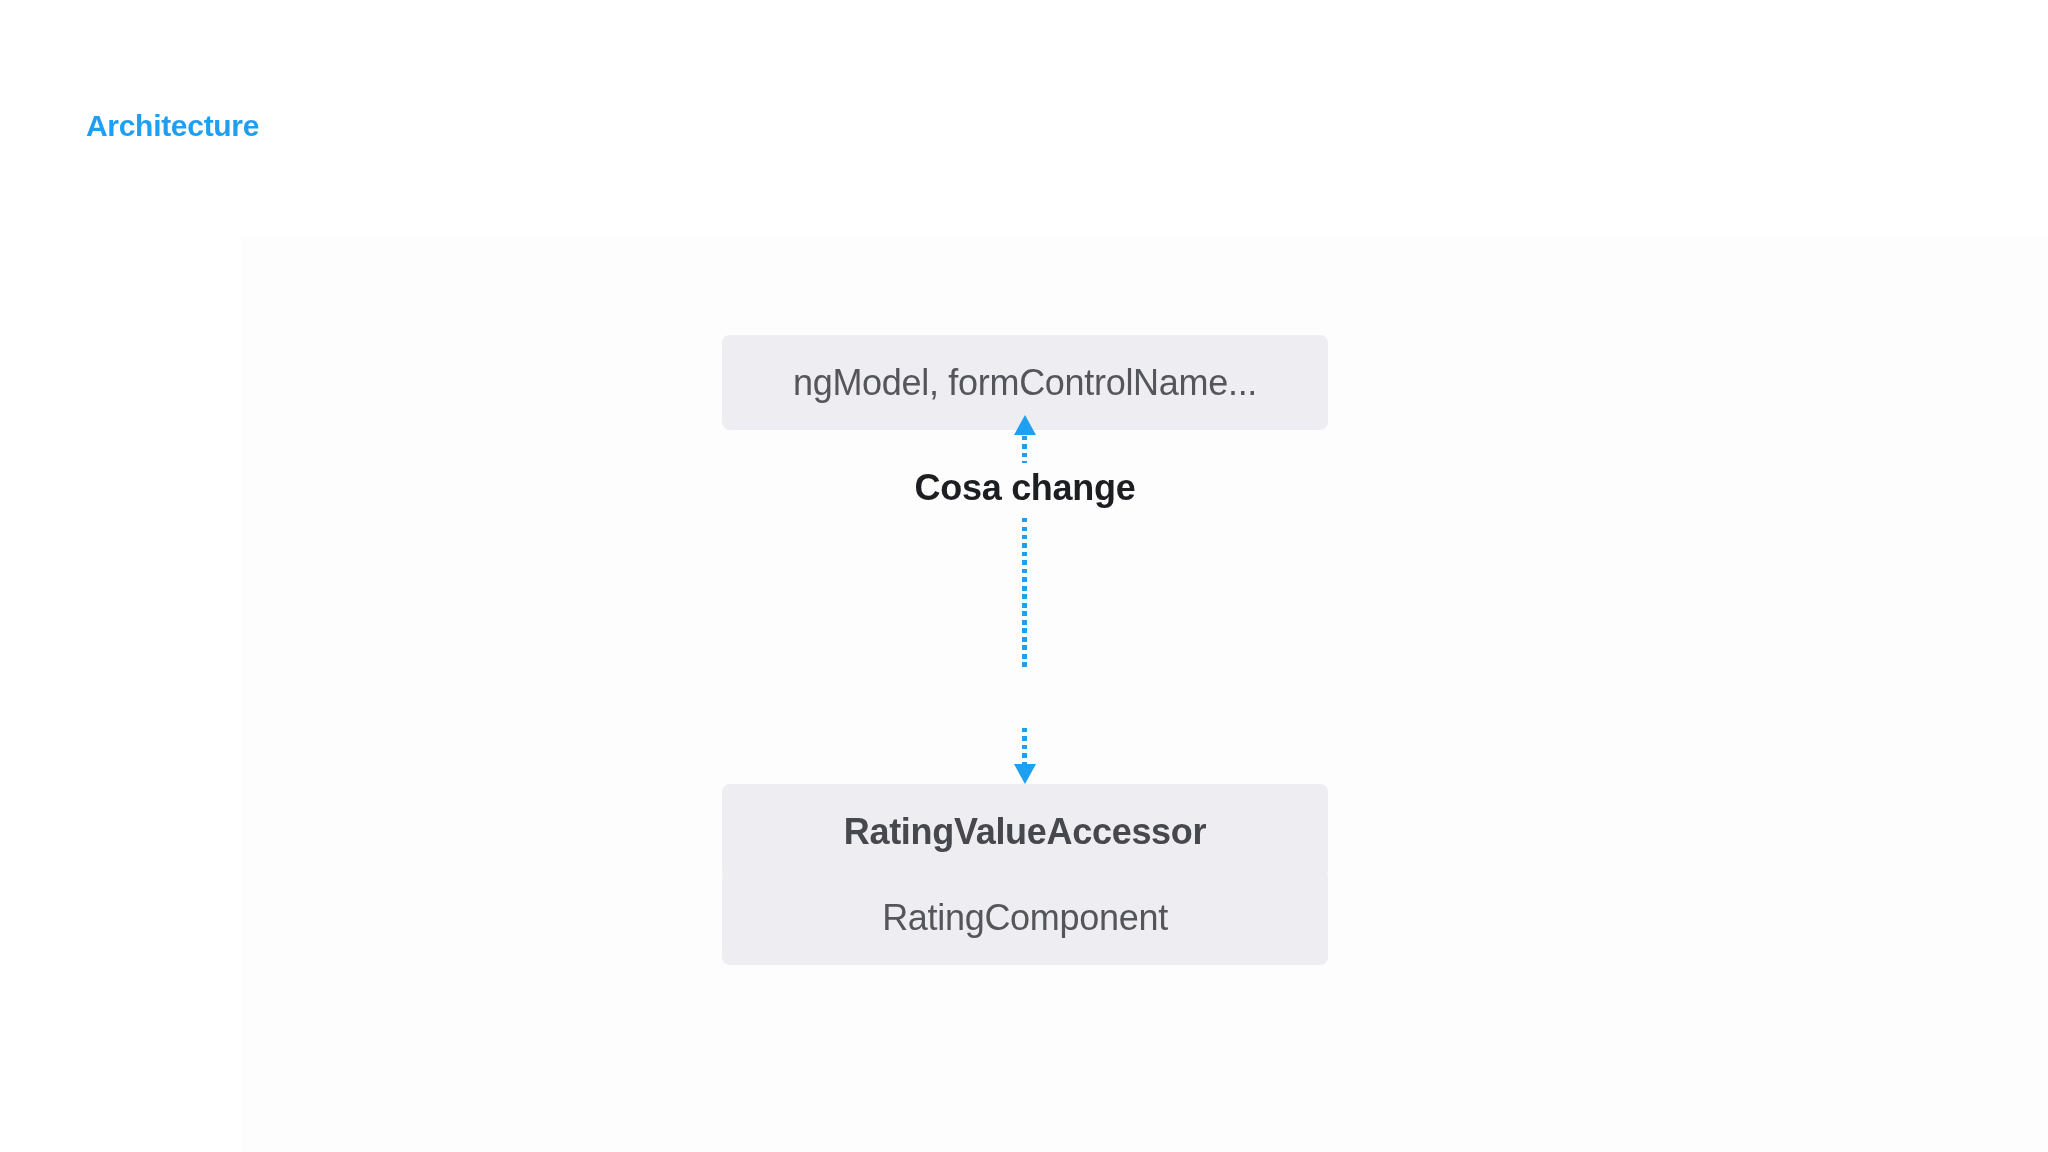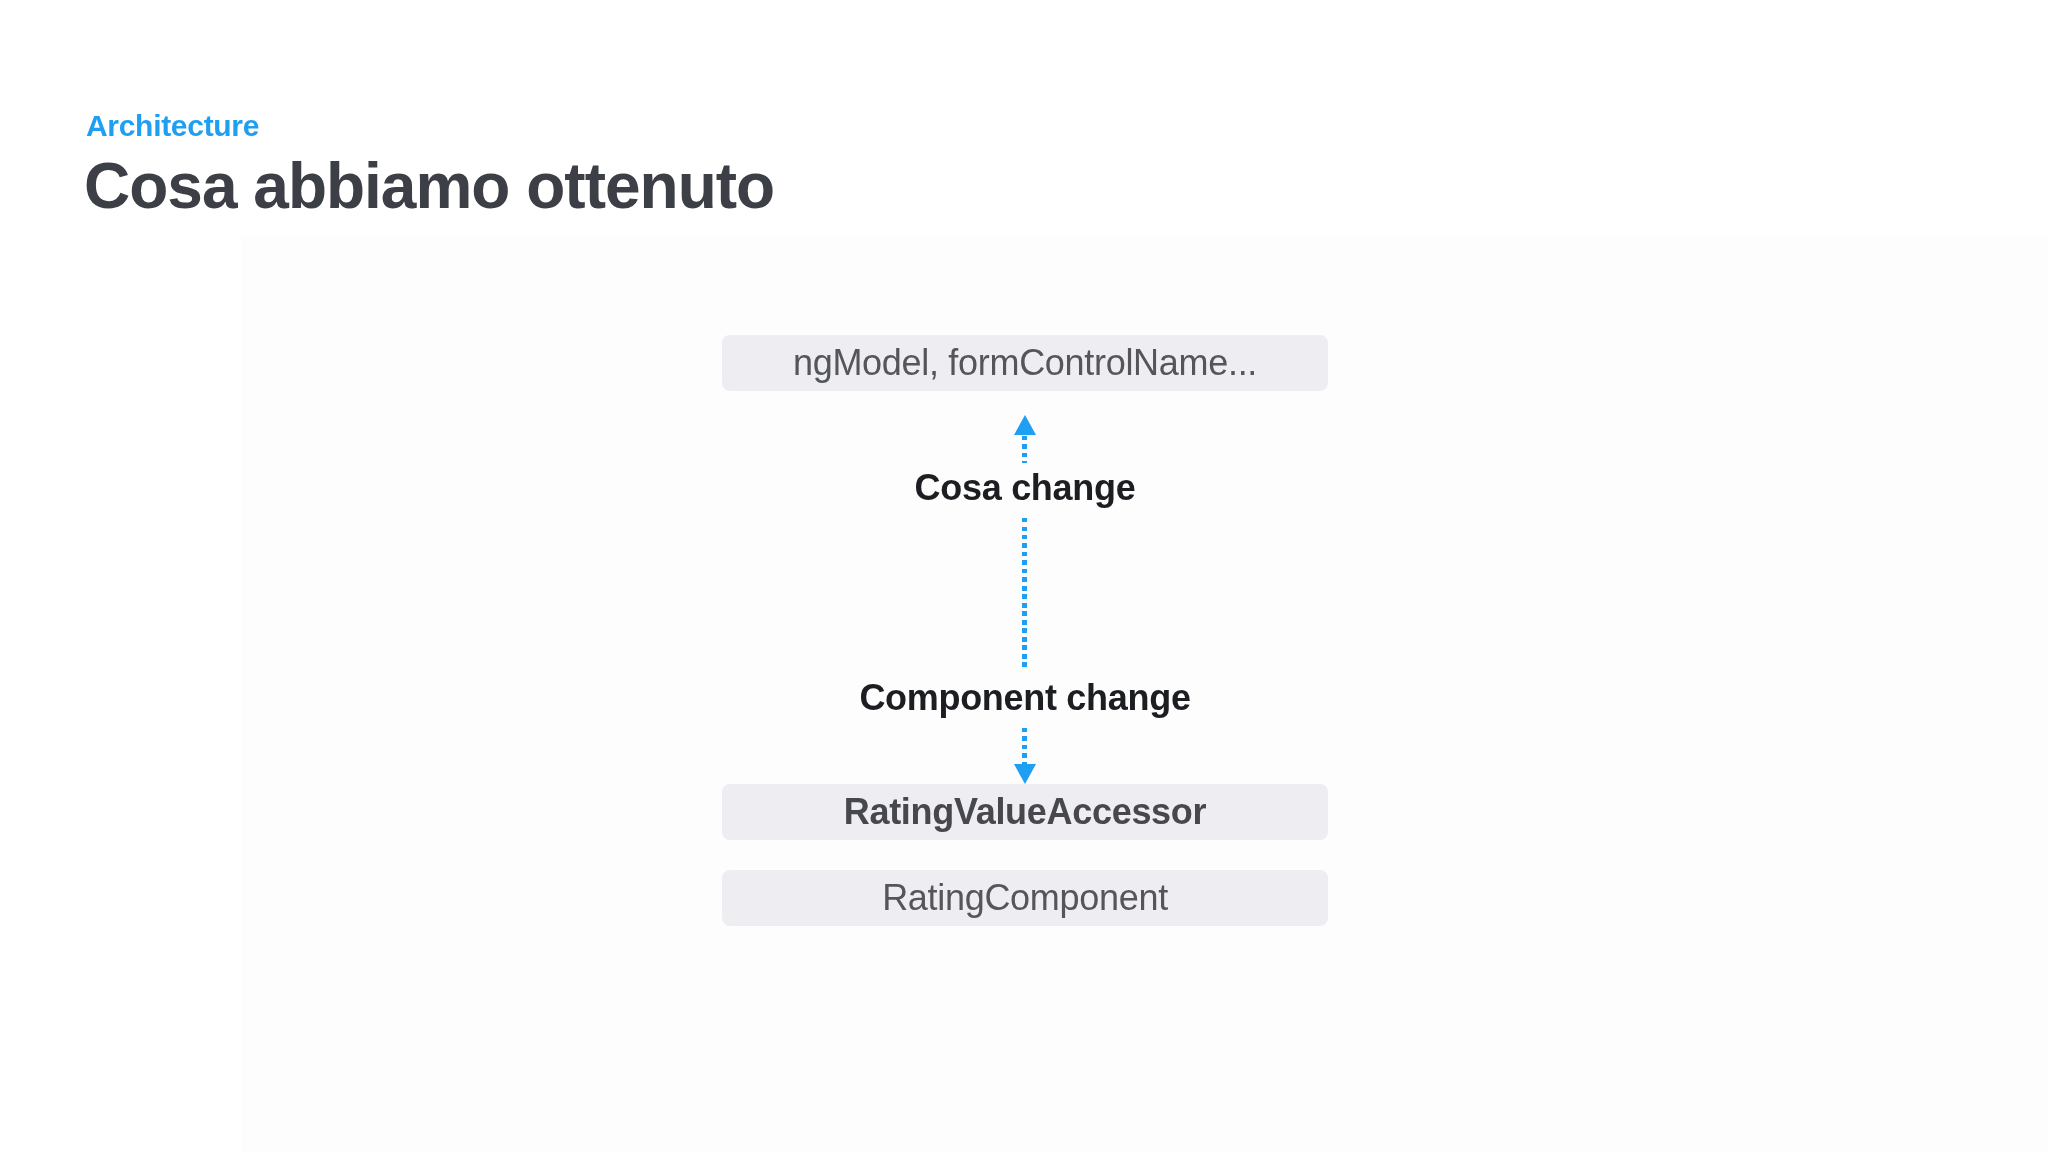--- a/index.html
+++ b/index.html
@@ -45,21 +45,21 @@
     line-height: 1.15;
     font-weight: 700;
     color: var(--title-text, #3d3f46);
     letter-spacing: -1px;
     margin: 0;
   }
   .node {
     position: absolute;
     left: 722px;
     width: 606px;
-    height: 56px;
+    height: 95px;
     background: var(--node-bg, #eeedf1);
     border-radius: 8px;
     display: flex;
     align-items: center;
     justify-content: center;
     font-size: 36px;
     color: var(--node-text, #54565c);
     letter-spacing: -0.3px;
     box-sizing: border-box;
   }
@@ -111,34 +111,32 @@
   .edge-label-component { top: 665px; }
 </style>
 </head>
 <body>
 
 <div class="slide">
   <div class="content-bg"></div>
 
   <div class="kicker">Architecture</div>
 
-  <h1 class="title">Cosa abbiamo ottenuto</h1>
 
   <div class="node node-top">
     <span>ngModel, formControlName...</span>
   </div>
 
   <div class="arrowhead arrowhead-up"></div>
   <div class="dots dots-1"></div>
 
   <div class="edge-label edge-label-form">Cosa change</div>
 
   <div class="dots dots-2"></div>
 
-  <div class="edge-label edge-label-component">Component change</div>
 
   <div class="dots dots-3"></div>
   <div class="arrowhead arrowhead-down"></div>
 
   <div class="node node-rc">
     <span>RatingComponent</span>
   </div>
 
   <div class="node node-rva">
     <span>RatingValueAccessor</span>

